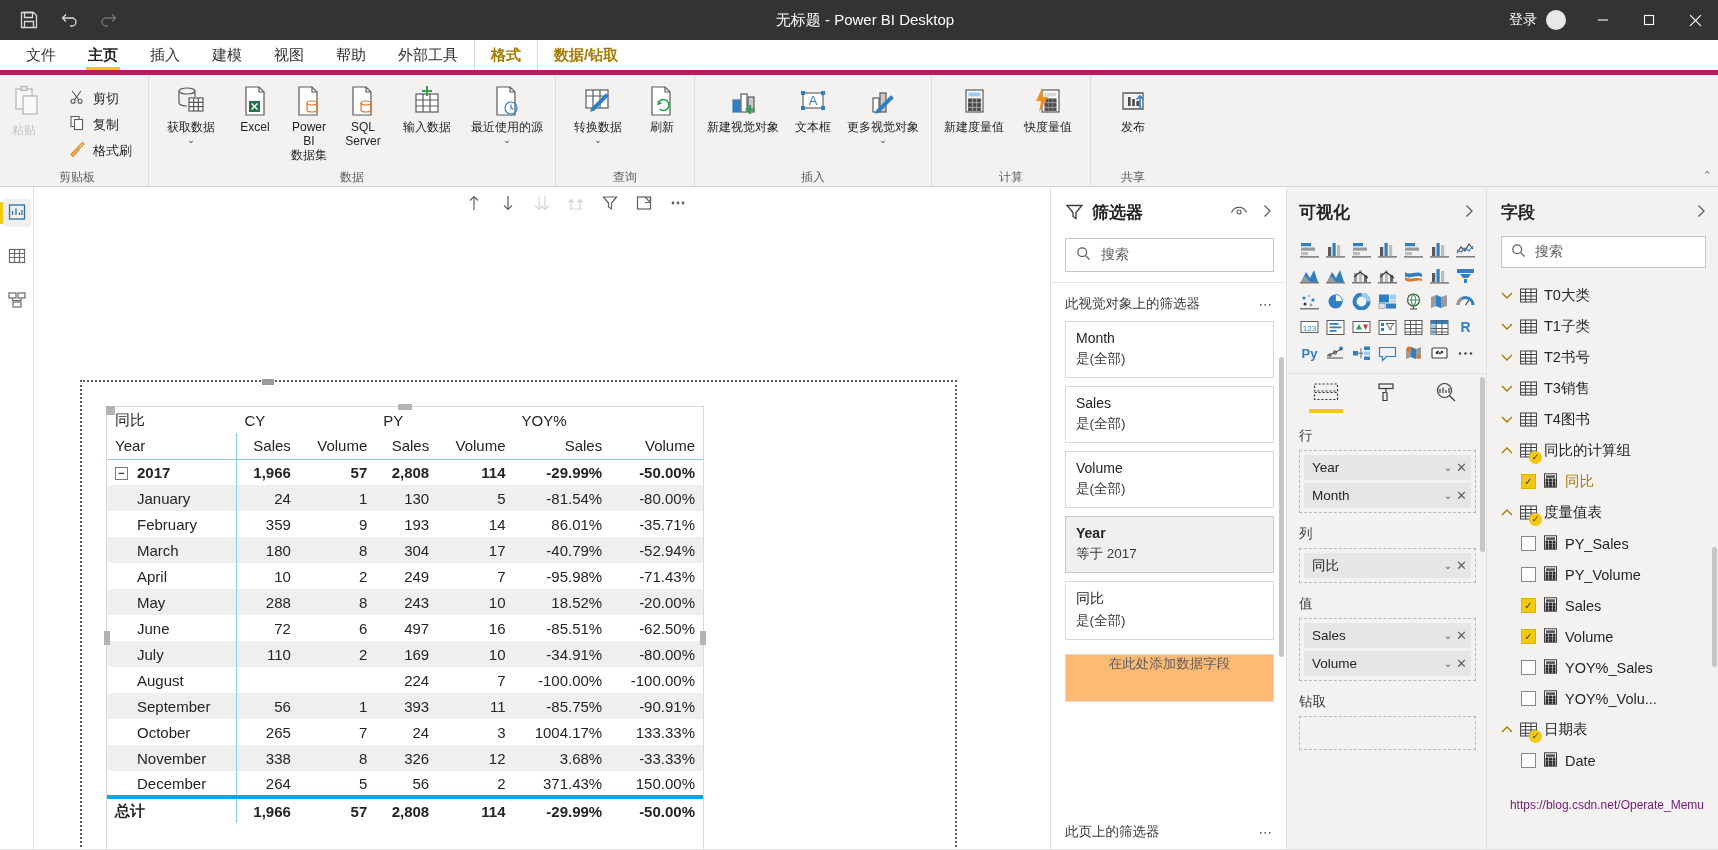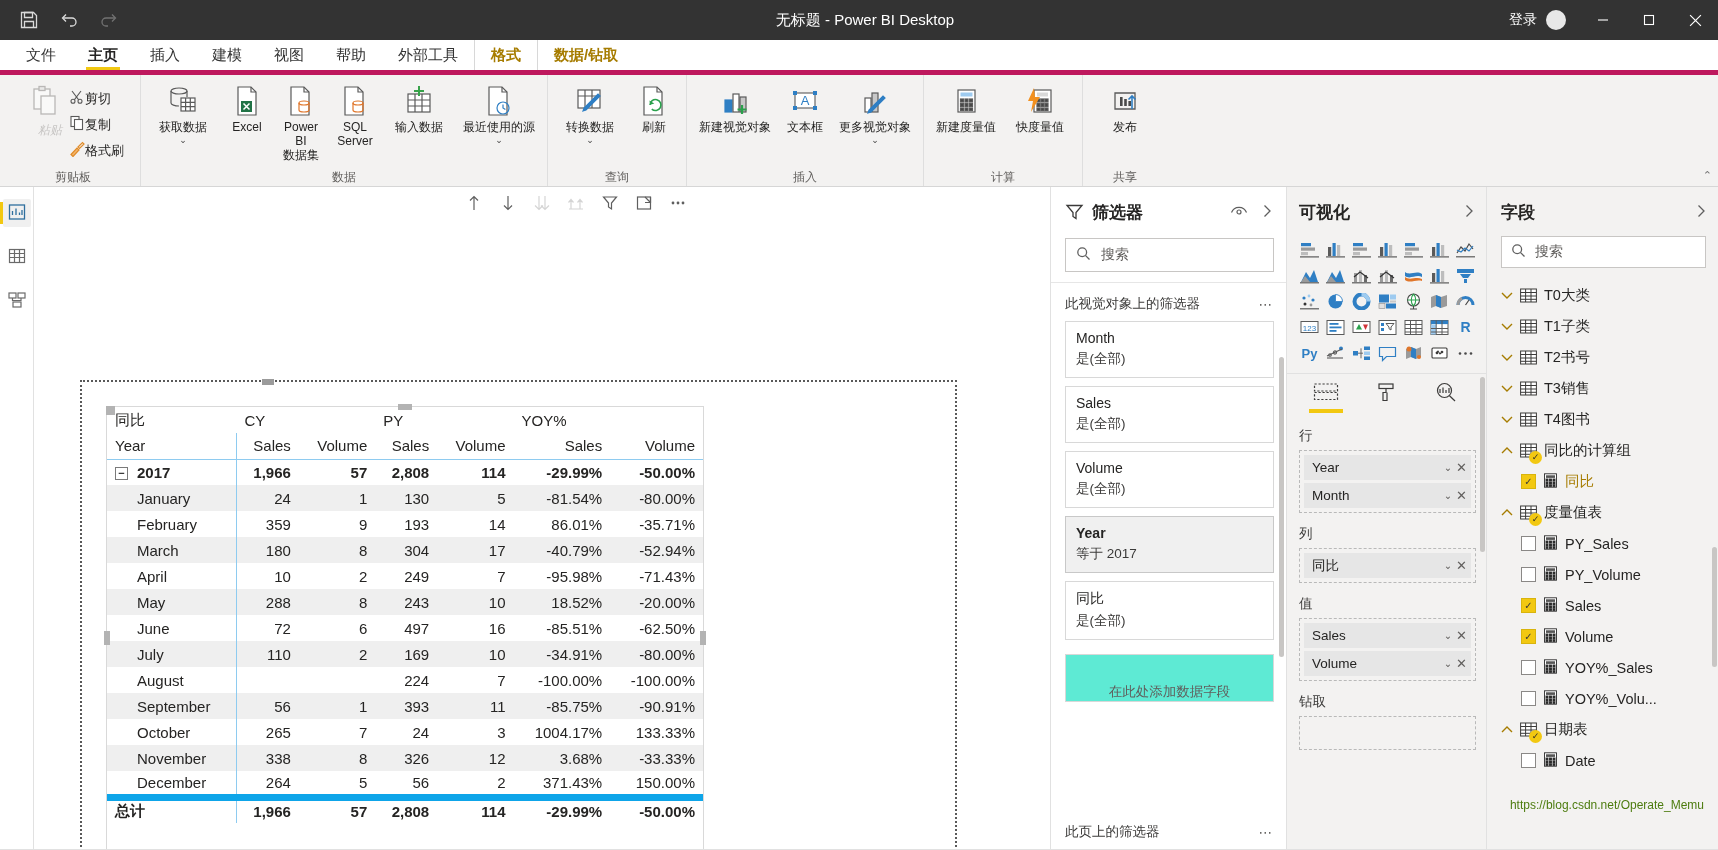--- a/index.html
+++ b/index.html
@@ -65,25 +65,25 @@
     font-size:12px; line-height:1.15; text-align:center; color:#252423;
     margin-top:3px; white-space:normal; word-break:keep-all;
   }
   .btn-big .caret { font-size:9px; color:#444; line-height:8px; margin-top:1px; }
   .btn-big.w70 { width:72px; }
   .btn-big.w80 { width:84px; }
   .btn-big.w50 { width:52px; }
 
   .clip-col { display:flex; align-items:flex-start; }
   .btn-paste {
-    width:50px; display:flex; flex-direction:column; align-items:flex-end;
-    padding-top:4px; opacity:.55;font-style:italic;
+    width:50px; display:flex; flex-direction:column; align-items:flex-start;
+    padding-top:4px; opacity:.55;
   }
   .small-list { display:flex; flex-direction:column; gap:3px; padding:6px 4px 0 2px; }
-  .btn-small { display:flex; align-items:center; gap:0; padding:2px 6px 2px 3px; cursor:pointer; border-radius:2px; font-size:13px; }
+  .btn-small { display:flex; align-items:center; gap:8px; padding:2px 6px 2px 3px; cursor:pointer; border-radius:2px; font-size:13px; }
 
   .collapse-ribbon { position:absolute; right:6px; bottom:4px; color:#777; font-size:11px; cursor:pointer; }
 
   
   .main { display:flex; height:calc(850px - 40px - 35px - 113px); }
 
   
   .viewrail {
     width:34px; background:#fff; border-right:1px solid #e1e1e1;
     display:flex; flex-direction:column; align-items:center; padding-top:12px; gap:16px;
@@ -119,21 +119,21 @@
 
   
   table.matrix { width:100%; border-collapse:collapse; font-size:15px; color:#252423; }
   table.matrix th, table.matrix td { padding:0 8px; height:26px; vertical-align:middle; white-space:nowrap; }
   .hdr-top th { font-weight:normal; text-align:left; padding-top:8px; height:30px; }
   .hdr-sub th { font-weight:normal; padding-bottom:4px; border-bottom:1px solid #8ecbf0; }
   .num { text-align:right; }
   .lbl-cell { text-align:left; }
   tbody tr.alt { background:#efefef; }
   tr.total-row td, tr.grand-row td { font-weight:bold; }
-  tr.grand-row td { border-top:7px solid #0ea5e9; }
+  tr.grand-row td { border-top:4px solid #0ea5e9; }
   .indent { padding-left:30px !important; }
   .expander {
     display:inline-flex; width:13px;height:13px; border:1px solid #7a7a7a;
     align-items:center; justify-content:center; font-size:11px; line-height:1;
     margin-right:9px; vertical-align:middle; color:#333; background:#fff;
   }
   .vline { border-left:1px solid #8ecbf0; }
 
   
   .filters {
@@ -155,22 +155,22 @@
   .fp-section-title .dots { margin-left:auto; letter-spacing:2px; color:#605e5c; }
   .fcard {
     margin:0 12px 8px 14px; border:1px solid #d8d8d8; background:#fff;
     padding:8px 10px 9px 10px;
   }
   .fcard.active { background:#f0f0f0; border-color:#c8c8c8; }
   .fcard .fname { font-size:14px; color:#252423; }
   .fcard.active .fname { font-weight:bold; }
   .fcard .fval { font-size:13.5px; color:#3b3a39; margin-top:4px; }
   .fdrop {
-    margin:6px 12px 8px 14px; border:1px solid #d8d8d8; background:#5eead4;
-    height:48px; display:flex; align-items:flex-end; justify-content:center;
+    margin:6px 12px 8px 14px; border:1px solid #d8d8d8; background:#fdba74;
+    height:48px; display:flex; align-items:flex-start; justify-content:center;
     font-size:13.5px; color:#605e5c;
   }
   .fp-foot { margin-top:auto; }
   .fp-scroll {
     position:absolute; right:2px; top:170px; width:5px; height:300px;
     background:#c8c6c4; border-radius:3px;
   }
 
   
   .vizpane {
@@ -240,21 +240,21 @@
   }
   .cbx.on { background:#f2c811; border-color:#d9b40c; }
   .fd-scroll { position:absolute; right:1px; top:360px; width:5px; height:120px; background:#c8c6c4; border-radius:3px; }
 
   
   .bottombar {
     height:38px; background:#f3f2f1; border-top:1px solid #e1e1e1;
     display:flex; align-items:stretch;
   }
   .watermark {
-    position:absolute; right:14px; bottom:38px; font-size:12px; color:#4d7c0f;
+    position:absolute; right:14px; bottom:38px; font-size:12px; color:#701a75;
     pointer-events:none;
   }
 </style>
 </head>
 <body>
 
 <div class="titlebar">
   <div class="qat">
     <span class="qat-icon">
       <svg viewBox="0 0 22 22" width="22" height="22" fill="none" stroke="#e9e9e9" stroke-width="1.3">

